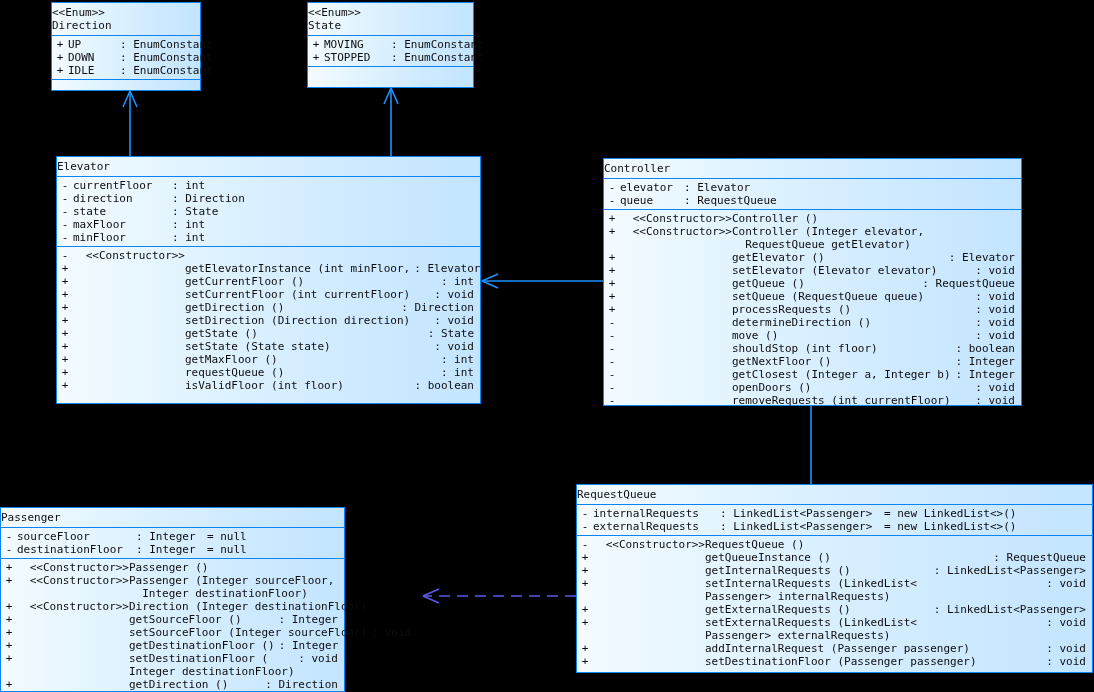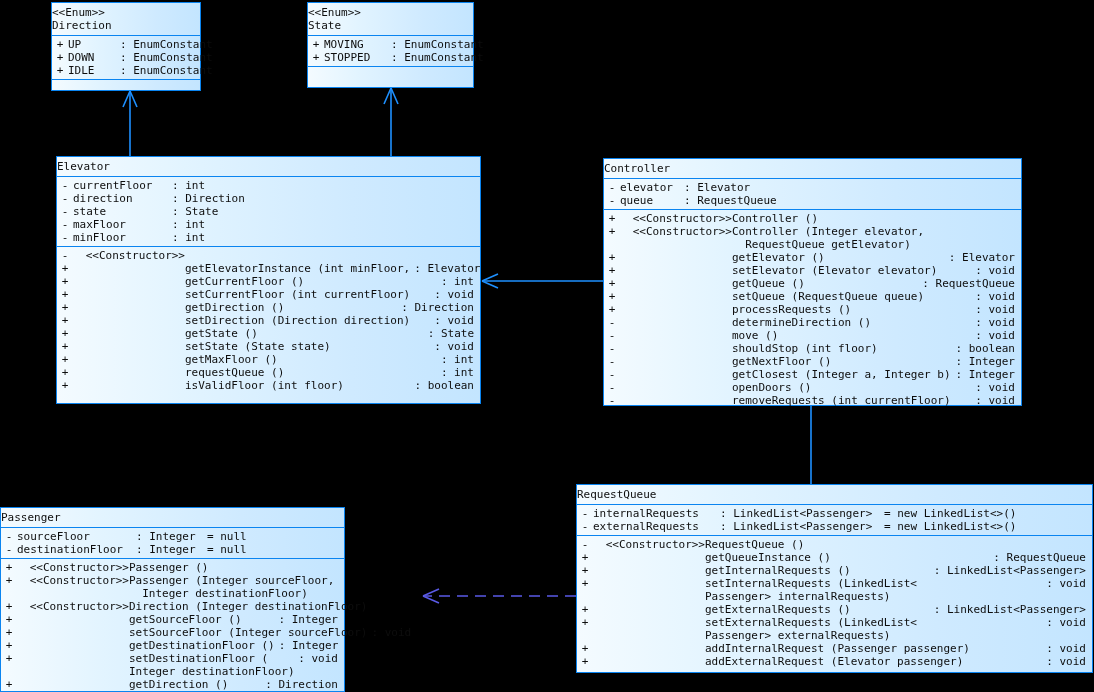--- a/index.html
+++ b/index.html
@@ -527,19 +527,19 @@
       </div>
       <div class="row">
         <span class="c-vis">+</span>
         <span class="c-stereo"></span>
         <span class="c-name">addInternalRequest (Passenger passenger)</span>
         <span class="c-type">: void</span>
       </div>
       <div class="row">
         <span class="c-vis">+</span>
         <span class="c-stereo"></span>
-        <span class="c-name">addExternalRequest (Elevator passenger)</span>
+        <span class="c-name">setDestinationFloor (Passenger passenger)</span>
         <span class="c-type">: void</span>
       </div>
     </div>
   </div>
 
 </div>
 
 </body></html>

